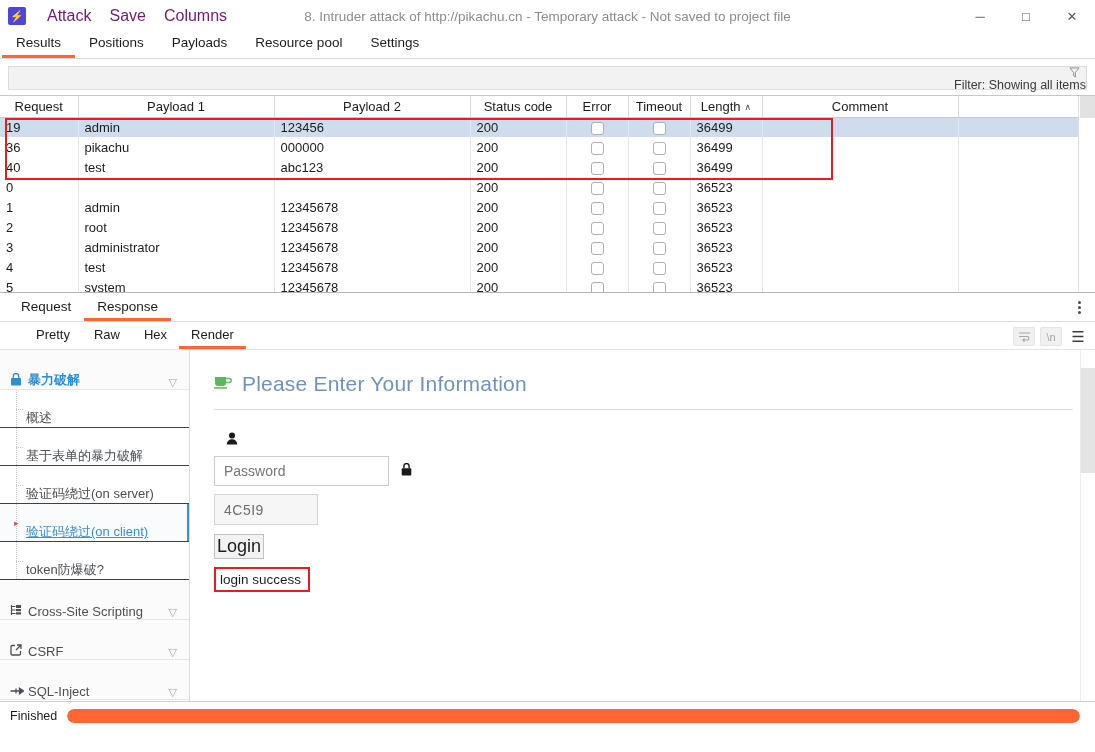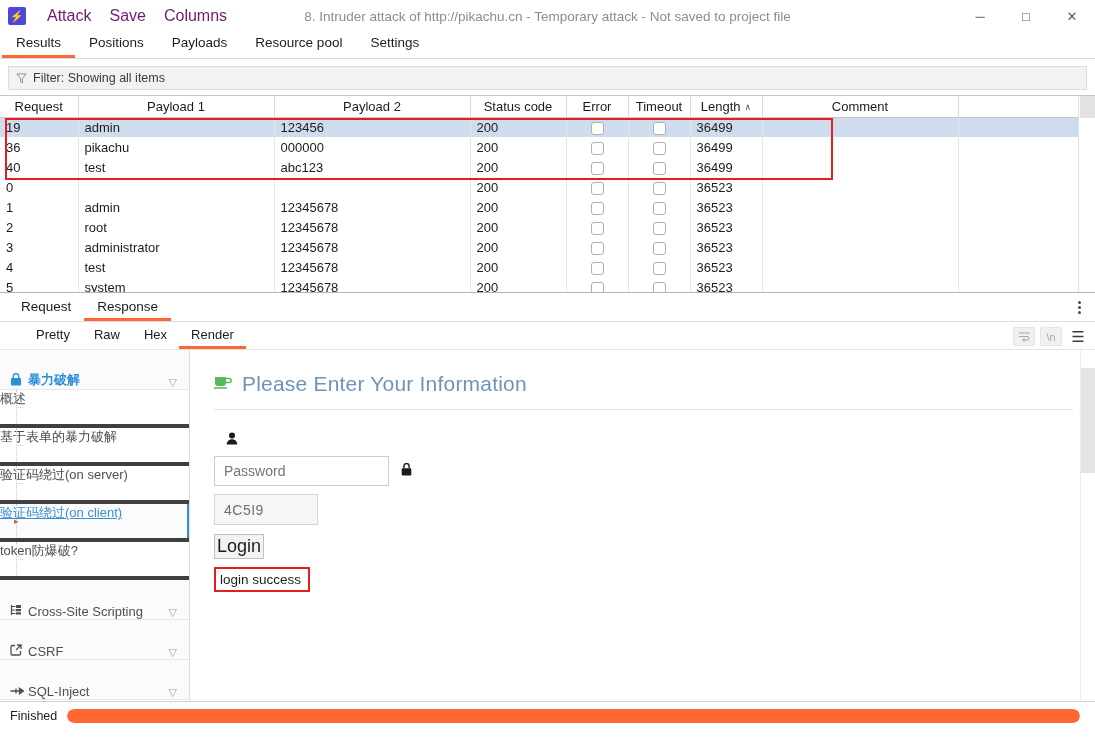--- a/index.html
+++ b/index.html
@@ -86,24 +86,25 @@
   }
   .mtab.active { border-bottom-color: #ff6633; }
 
   
   .filterwrap { padding: 7px 8px 5px 8px; background: #ffffff; }
   .filterbar {
     height: 24px;
     background: #f2f2f2;
     border: 1px solid #dcdcdc;
     display: flex;
-    align-items: center;
+    align-items: flex-end;
     padding-left: 7px;
     font-size: 12.5px;
     color: #3a3a3a;
+    flex-direction: column;
   }
   .funnel {
     width: 11px; height: 11px;
     margin-right: 6px;
     flex: none;
   }
 
   
   .tablezone {
     position: relative;
@@ -265,22 +266,23 @@
   }
   .nav-group .gicon { width: 18px; flex: none; font-size: 13px; color: #2b8fd6; }
   .nav-group .gtitle { flex: 1; font-weight: bold; }
   .nav-group.plainc { color: #4a4f55; }
   .nav-group.plainc .gicon { color: #4a4f55; }
   .nav-group.plainc .gtitle { font-weight: normal; }
   .chev { font-size: 11px; color: #9aa3ab; }
   .nav-sub {
     height: 38px;
     display: flex;
-    align-items: flex-start;
-    border-bottom: 4px solid #404040;
+    align-items: flex-end;
+    padding-left: 26px;
+    border-bottom: 1px solid #404040;
     color: #4a4f55;
     position: relative;
     background: #fff;
     cursor: default;
   }
   .nav-sub::before {
     content: "";
     position: absolute;
     left: 16px; top: 0; bottom: 0;
     border-left: 1px dotted #c7c7c7;

